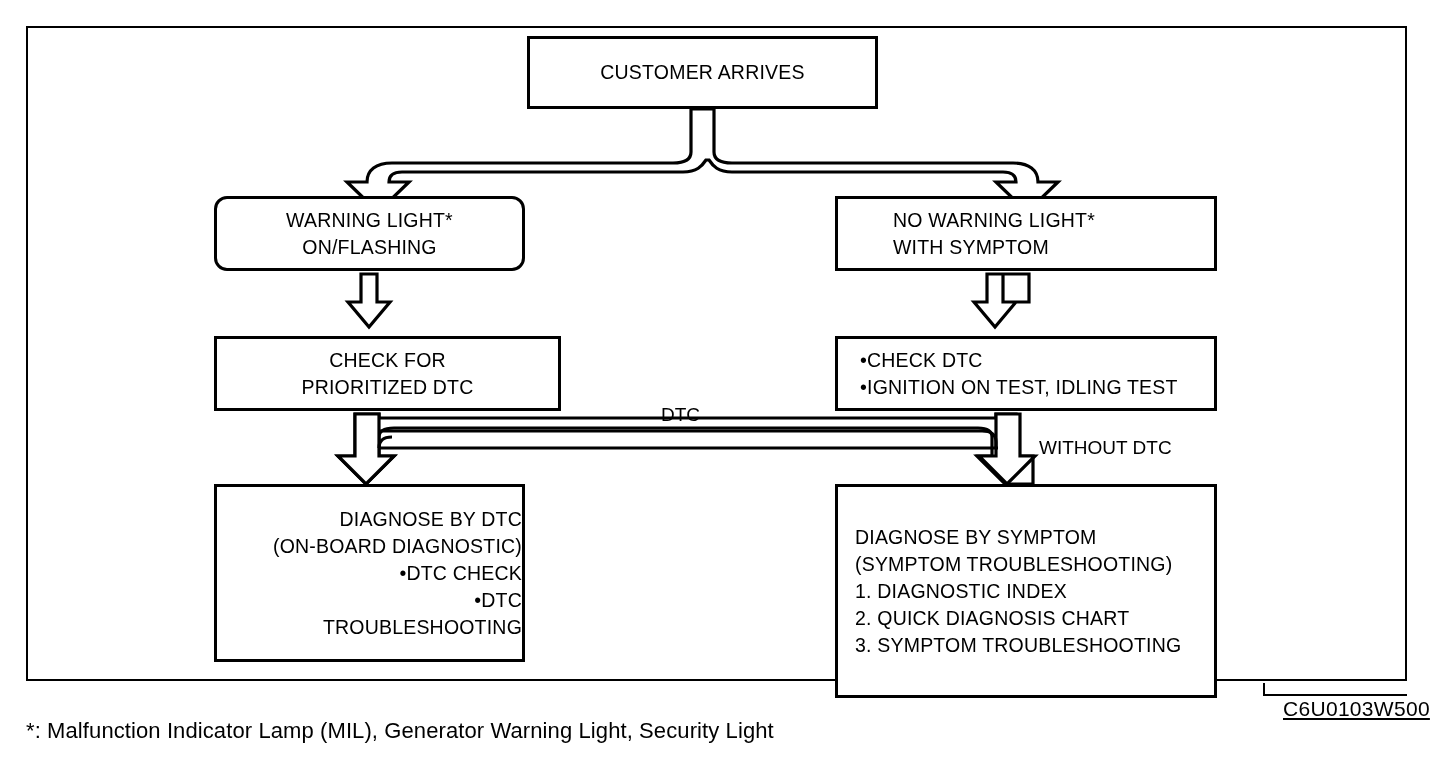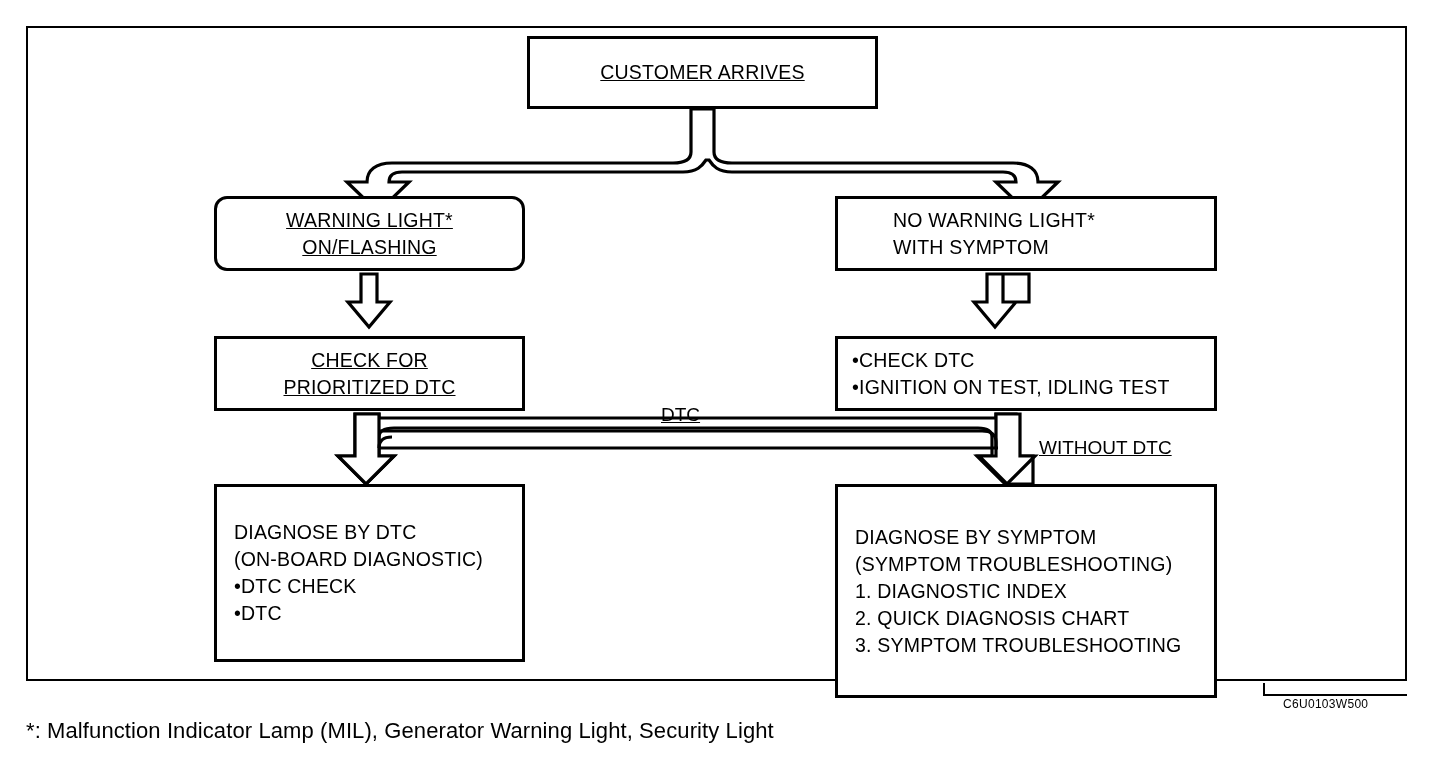--- a/index.html
+++ b/index.html
@@ -36,43 +36,43 @@
     display: flex;
     flex-direction: column;
     justify-content: center;
   }
   .box .line {
     font-size: 19.5px;
     line-height: 27px;
     letter-spacing: 0.2px;
     white-space: pre;
   }
-  .box.center .line { text-align: center; text-decoration: underline; }
-  .box.left { padding-left: 14px; }
+  .box.center .line { text-align: center; }
+  .box.left { padding-left: 22px; }
   .box.left .line { text-align: left; }
 
   
   #connectors {
     position: absolute;
     left: 0; top: 0;
     width: 1440px; height: 766px;
     pointer-events: none;
   }
   .edge-label {
     position: absolute;
     font-size: 19px;
     line-height: 22px;
     white-space: pre;
+  }
+  #code-label {
+    position: absolute;
+    font-size: 21px;
+    letter-spacing: 0.3px;
+    white-space: pre;
     text-decoration: underline;
-  }
-  #code-label {
-    position: absolute;
-    font-size: 12px;
-    letter-spacing: 0.3px;
-    white-space: pre;
   }
   #footnote {
     position: absolute;
     left: 26px;
     top: 718px;
     font-size: 22px;
     letter-spacing: 0.1px;
     white-space: pre;
   }
 </style>
@@ -157,35 +157,36 @@
   <div class="box center" style="left:214px; top:196px; width:311px; height:75px;border-radius:13px;">
     <div class="line">WARNING LIGHT*</div>
     <div class="line">ON/FLASHING</div>
   </div>
 
   <div class="box left" style="left:835px; top:196px; width:382px; height:75px; padding-left:55px;">
     <div class="line">NO WARNING LIGHT*</div>
     <div class="line">WITH SYMPTOM</div>
   </div>
 
-  <div class="box center" style="left:214px; top:336px; width:311px; height:75px;">
+  <div class="box center" style="left:214px; top:336px; width:347px; height:75px;">
     <div class="line">CHECK FOR</div>
     <div class="line">PRIORITIZED DTC</div>
   </div>
 
   <div class="box left" style="left:835px; top:336px; width:382px; height:75px;">
     <div class="line">•CHECK DTC</div>
     <div class="line">•IGNITION ON TEST, IDLING TEST</div>
   </div>
 
-  <div class="box left" style="left:214px; top:484px; width:311px; height:178px; padding-left:17px;">
+  <div class="box left" style="left:214px; top:484px; width:311px; height:178px; padding-left:17px;align-items:flex-end;">
     <div class="line">DIAGNOSE BY DTC</div>
     <div class="line">(ON-BOARD DIAGNOSTIC)</div>
     <div class="line">•DTC CHECK</div>
     <div class="line">•DTC</div>
+    <div class="line"> TROUBLESHOOTING</div>
   </div>
 
   <div class="box left" style="left:835px; top:484px; width:382px; height:214px; padding-left:17px;">
     <div class="line">DIAGNOSE BY SYMPTOM</div>
     <div class="line">(SYMPTOM TROUBLESHOOTING)</div>
     <div class="line">1. DIAGNOSTIC INDEX</div>
     <div class="line">2. QUICK DIAGNOSIS CHART</div>
     <div class="line">3. SYMPTOM TROUBLESHOOTING</div>
   </div>
 

